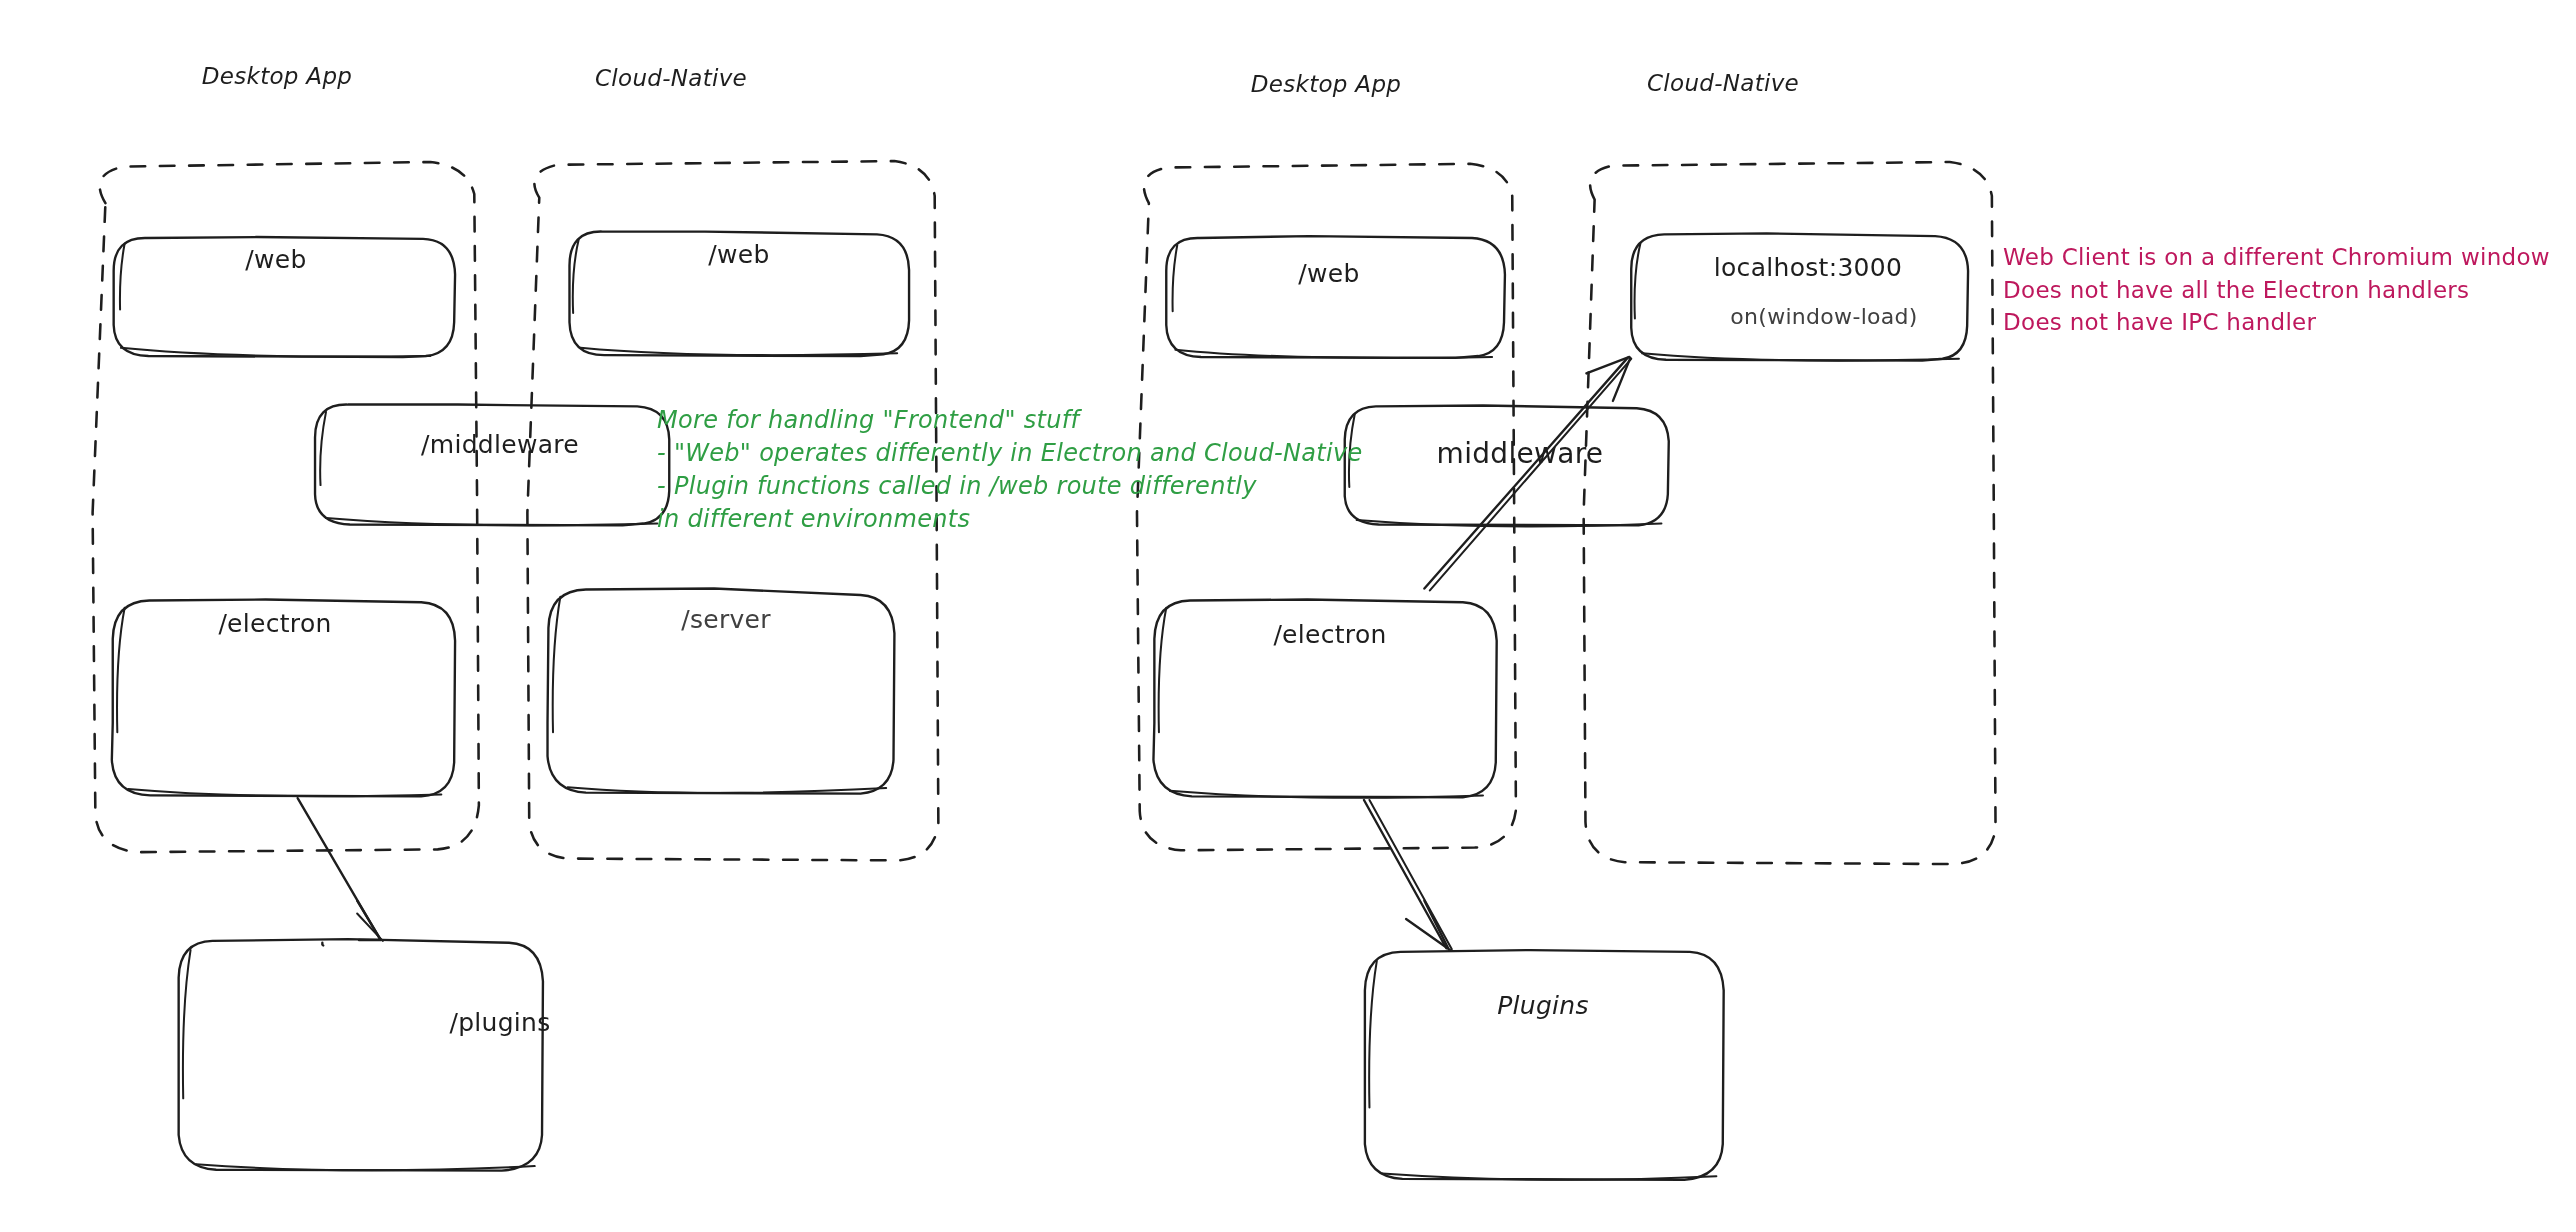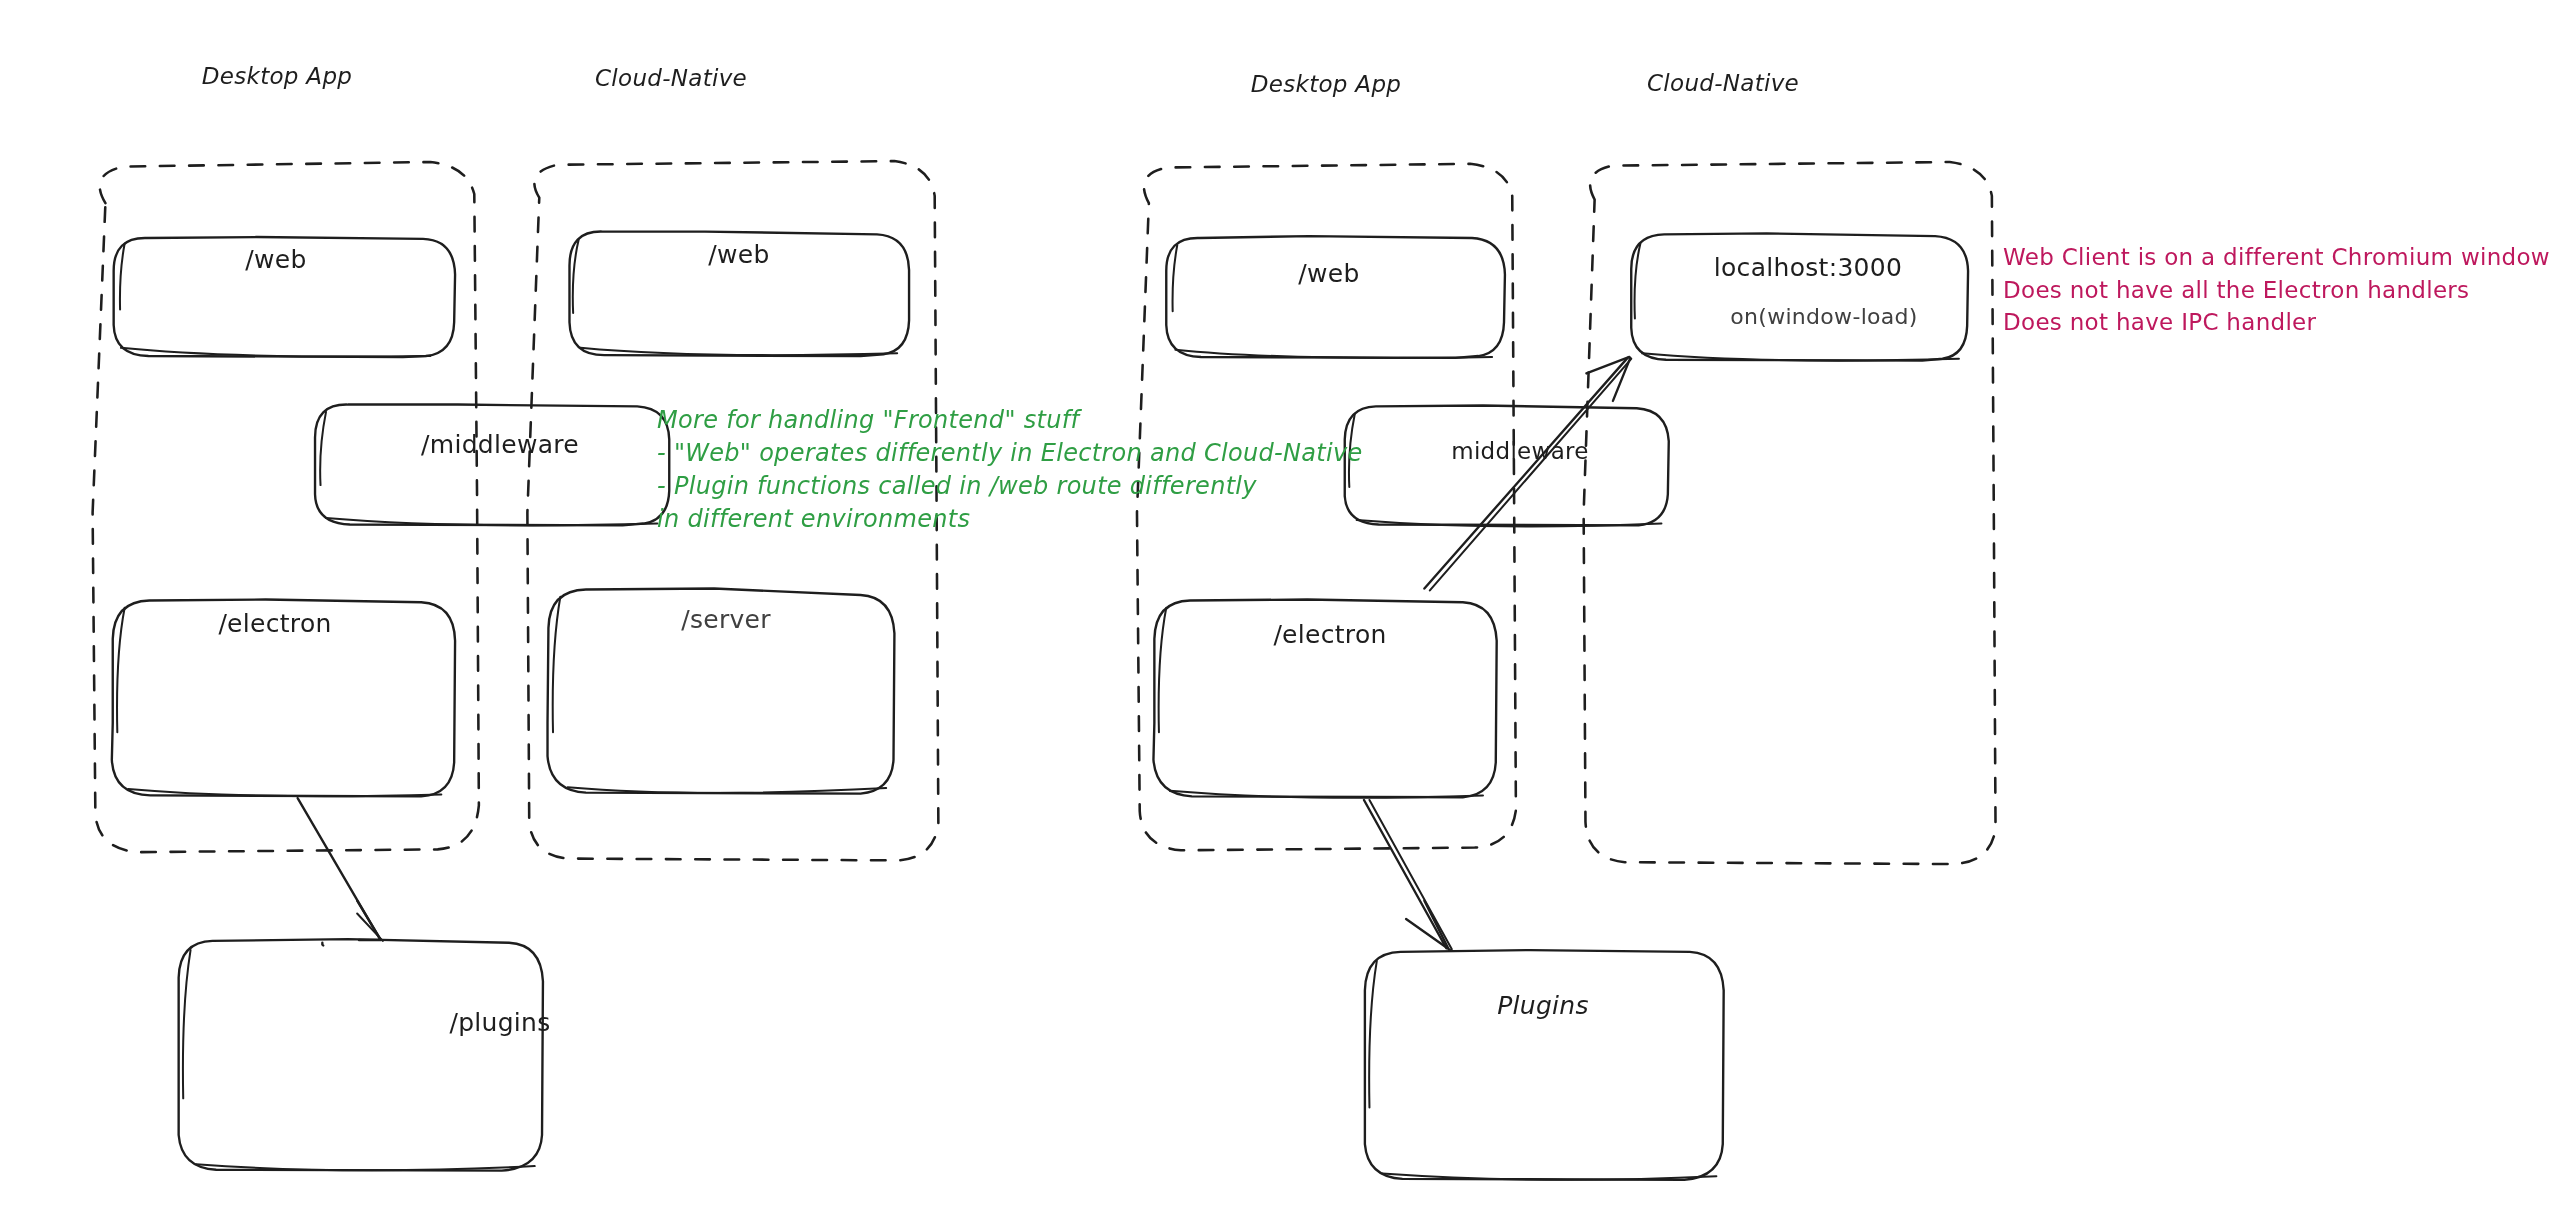--- a/index.html
+++ b/index.html
@@ -172,21 +172,21 @@
   <div class="label label-title center" style="left:1326px; top:70px;">Desktop App</div>
 
   <div class="label label-title center" style="left:1723px; top:69px;">Cloud-Native</div>
 
   <div class="label label-box center" style="left:1329px; top:259px;">/web</div>
 
   <div class="label label-plain center" style="left:1801px; top:253px;margin-left:7px;">localhost:3000</div>
 
   <div class="label label-plain center text-red" style="left:1824px; top:304px; font-size:22px;">on(window-load)</div>
 
-  <div class="label label-plain center" style="left:1520px; top:437px; font-size:23px;text-align:right;">middleware</div>
+  <div class="label label-plain center" style="left:1520px; top:437px; font-size:28px;text-align:right;">middleware</div>
 
   <div class="label label-box center" style="left:1330px; top:620px;">/electron</div>
 
   <div class="label label-plain center" style="left:1543px; top:991px;font-style:italic;">Plugins</div>
 
   <div class="label note-red" style="left:2003px; top:241px;">Web Client is on a different Chromium window
 Does not have all the Electron handlers
 Does not have IPC handler</div>
 
 </div>

